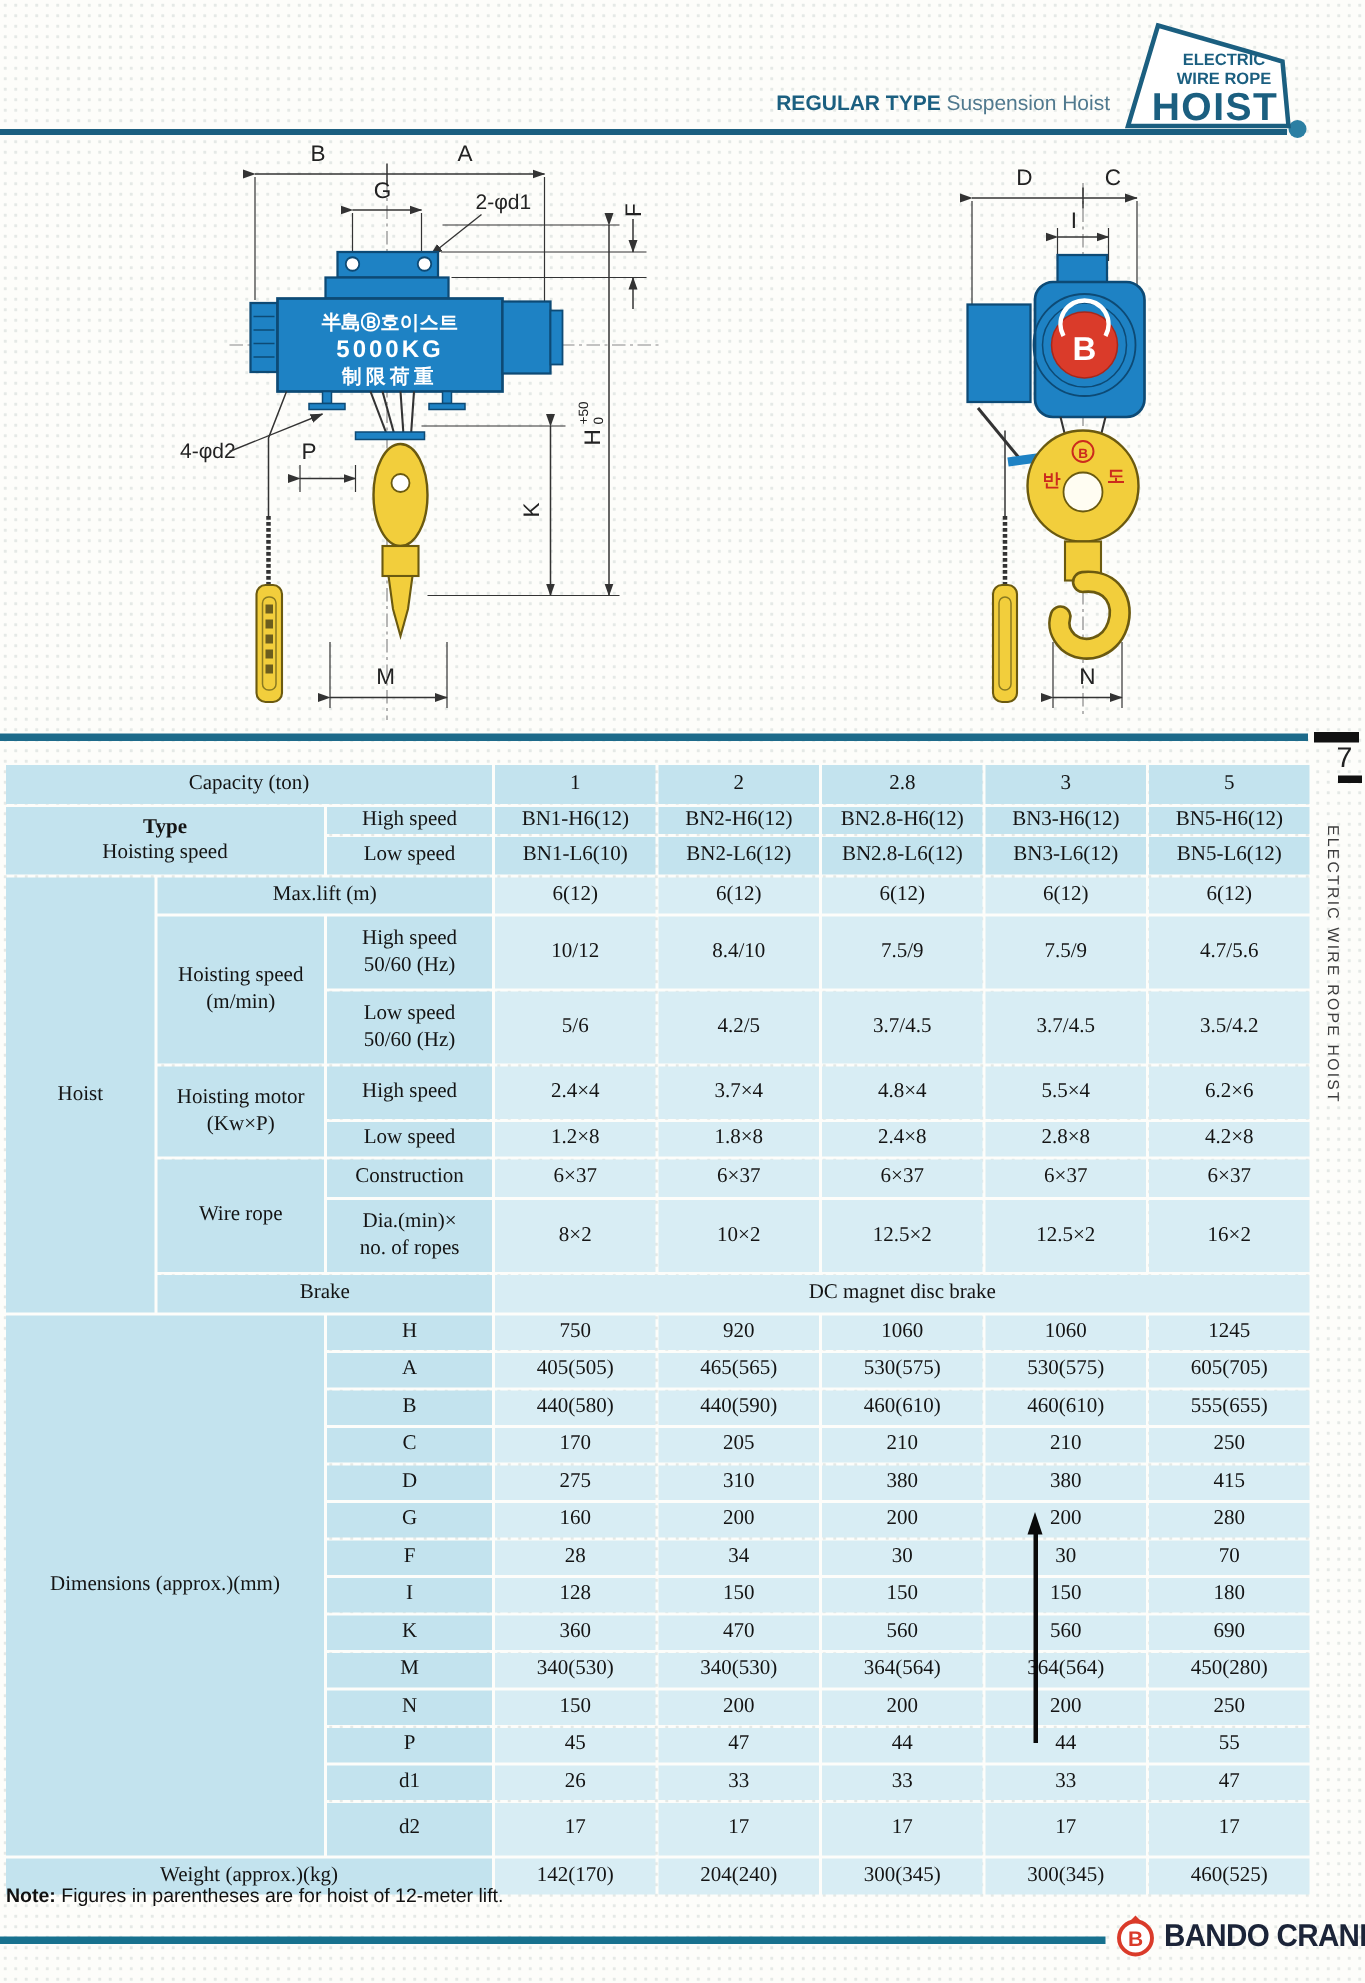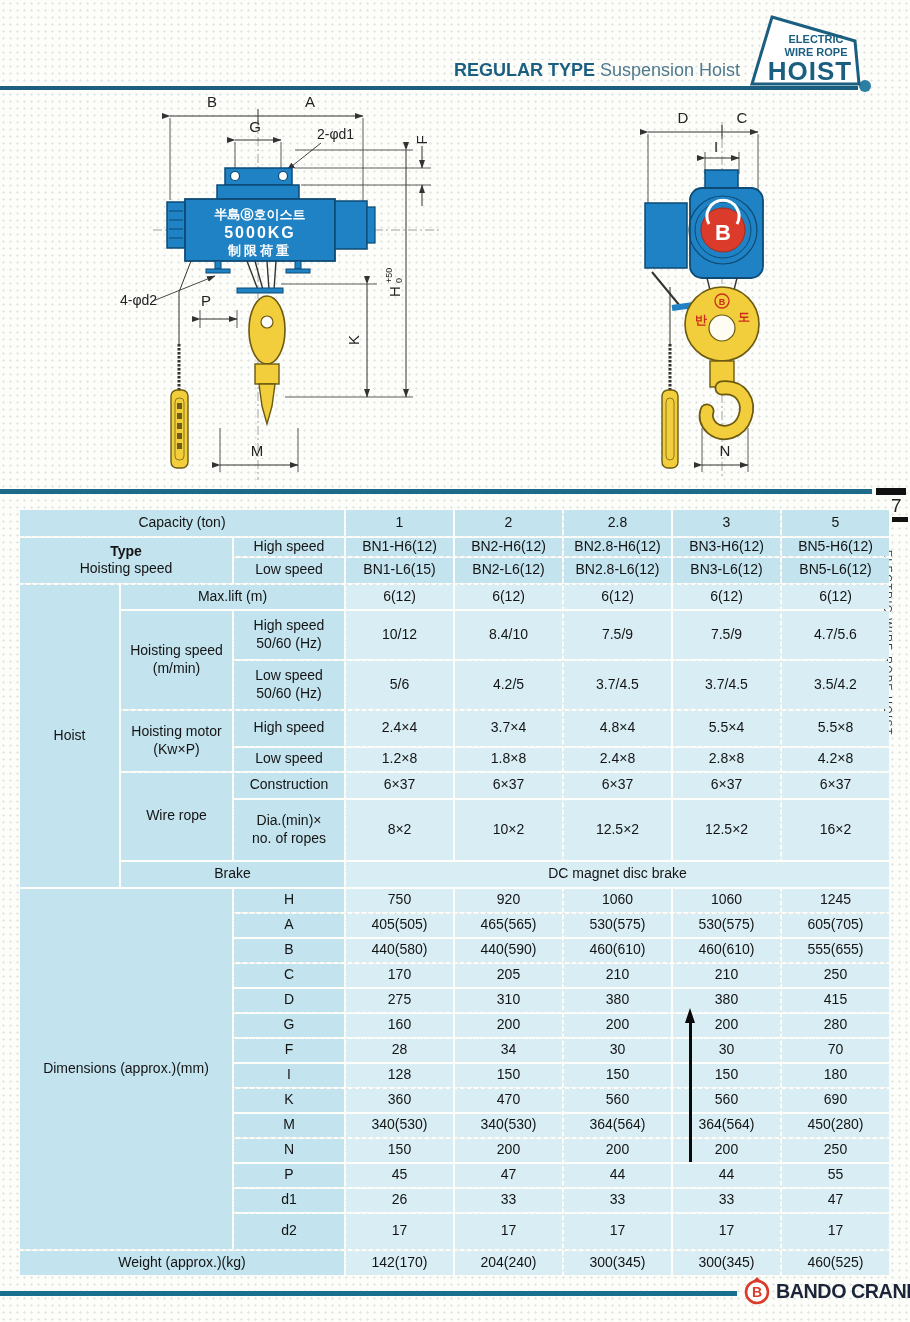--- a/index.html
+++ b/index.html
@@ -4,39 +4,39 @@
 <style>
   html,body{margin:0;padding:0;}
   .page{
     position:relative;width:910px;height:1322px;overflow:hidden;
     background:#fdfdfa;
     background-image:radial-gradient(rgba(165,180,178,0.28) 1px, transparent 1.3px);
     background-size:7px 7px;
     font-family:"Liberation Sans",sans-serif;color:#1a1a1a;
   }
   
-  .hdr-title{position:absolute;top:60px;left:400px;width:340px;text-align:right;font-size:18px;white-space:nowrap;}
+  .hdr-title{position:absolute;top:60px;left:400px;width:340px;text-align:right;font-size:14px;white-space:nowrap;}
   .hdr-title .b{font-weight:bold;color:#1b5f80;}
   .hdr-title .r{color:#50798e;}
   .hdr-line{position:absolute;top:86px;left:0;width:858px;height:4px;background:#1b5f80;}
   .hdr-dot{position:absolute;top:80px;left:859px;width:12px;height:12px;border-radius:50%;background:#2b7fa3;}
   .badge{position:absolute;top:12px;left:746px;}
   
   .sep-line{position:absolute;top:489px;left:0;width:872px;height:5px;background:#1d6a8a;}
   .pg-bar-top{position:absolute;top:488px;left:876px;width:30px;height:7px;background:#111;}
   .pg-num{position:absolute;top:495px;left:891px;font-size:19px;color:#222;}
   .pg-bar-bot{position:absolute;top:517px;left:892px;width:16px;height:5px;background:#111;}
   .side-text{
     position:absolute;top:550px;left:882px;height:200px;
     writing-mode:vertical-rl;font-size:10.5px;letter-spacing:1.5px;color:#3d3d3d;white-space:nowrap;
   }
   
   table.spec{
-    position:absolute;left:18px;top:508px;width:873px;
-    border-collapse:separate;border-spacing:2px;table-layout:fixed;
+    position:absolute;left:2px;top:508px;width:873px;
+    border-collapse:separate;border-spacing:2px;table-layout:fixed;font-family:Liberation Serif, serif;
   }
   table.spec td{
     text-align:center;vertical-align:middle;padding:0;
     font-size:14px;line-height:1.25;color:#141414;
   }
   td.l{background:#c3e3ee;}
   td.v{background:#d8edf4;}
   td.capv{font-size:15px;}
   .bold{font-weight:bold;}
   td .ln{display:block;}
@@ -257,21 +257,21 @@
       </td>
       <td class="l">High speed</td>
       <td class="l">BN1-H6(12)</td>
       <td class="l">BN2-H6(12)</td>
       <td class="l">BN2.8-H6(12)</td>
       <td class="l">BN3-H6(12)</td>
       <td class="l">BN5-H6(12)</td>
     </tr>
     <tr style="height:25px">
       <td class="l">Low speed</td>
-      <td class="l">BN1-L6(15)</td>
+      <td class="l">BN1-L6(10)</td>
       <td class="l">BN2-L6(12)</td>
       <td class="l">BN2.8-L6(12)</td>
       <td class="l">BN3-L6(12)</td>
       <td class="l">BN5-L6(12)</td>
     </tr>
     <tr style="height:24px">
       <td class="l" rowspan="8">Hoist</td>
       <td class="l" colspan="2">Max.lift (m)</td>
       <td class="v">6(12)</td>
       <td class="v">6(12)</td>
@@ -308,40 +308,40 @@
     <tr style="height:35px">
       <td class="l" rowspan="2">
         <span class="ln">Hoisting motor</span>
         <span class="ln">(Kw×P)</span>
       </td>
       <td class="l">High speed</td>
       <td class="v">2.4×4</td>
       <td class="v">3.7×4</td>
       <td class="v">4.8×4</td>
       <td class="v">5.5×4</td>
-      <td class="v">5.5×8</td>
+      <td class="v">6.2×6</td>
     </tr>
     <tr style="height:23px">
       <td class="l">Low speed</td>
       <td class="v">1.2×8</td>
       <td class="v">1.8×8</td>
       <td class="v">2.4×8</td>
       <td class="v">2.8×8</td>
       <td class="v">4.2×8</td>
     </tr>
     <tr style="height:25px">
       <td class="l" rowspan="2">Wire rope</td>
       <td class="l">Construction</td>
       <td class="v">6×37</td>
       <td class="v">6×37</td>
       <td class="v">6×37</td>
       <td class="v">6×37</td>
       <td class="v">6×37</td>
     </tr>
-    <tr style="height:60px">
+    <tr style="height:48px">
       <td class="l">
         <span class="ln">Dia.(min)×</span>
         <span class="ln">no. of ropes</span>
       </td>
       <td class="v">8×2</td>
       <td class="v">10×2</td>
       <td class="v">12.5×2</td>
       <td class="v">12.5×2</td>
       <td class="v">16×2</td>
     </tr>
@@ -469,20 +469,23 @@
       <td class="v">300(345)</td>
       <td class="v">300(345)</td>
       <td class="v">460(525)</td>
     </tr>
   </tbody>
     </table>
 
   <div class="artifact-head"></div>
   <div class="artifact"></div>
 
+  <div class="note">
+    <span class="nb">Note:</span><span> Figures in parentheses are for hoist of 12-meter lift.</span>
+  </div>
 
   <div class="ft-line"></div>
   <div class="ft-brand">
     <svg width="30" height="30" viewBox="0 0 30 30">
       <circle cx="15" cy="16" r="11" fill="#ffffff" stroke="#da3b2a" stroke-width="2.6"></circle>
       <path d="M 10,6 L 15,1 L 20,6 Q 15,3.2 10,6 Z" fill="#da3b2a"></path>
       <text x="15" y="21" font-size="14" font-weight="bold" fill="#da3b2a" text-anchor="middle">B</text>
     </svg>
     <span class="ft-name">BANDO CRANES</span>
   </div>

